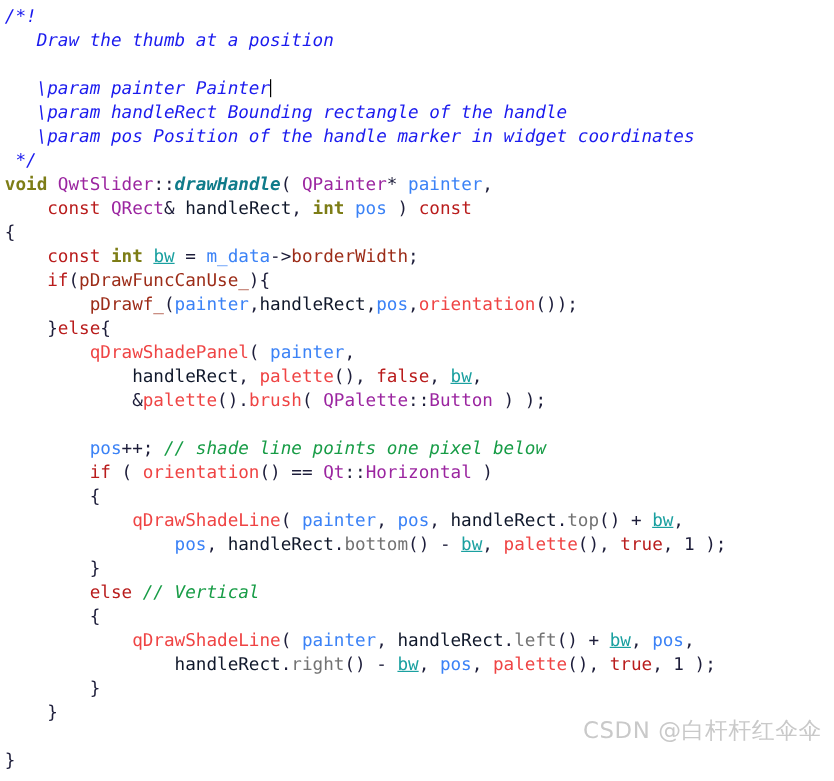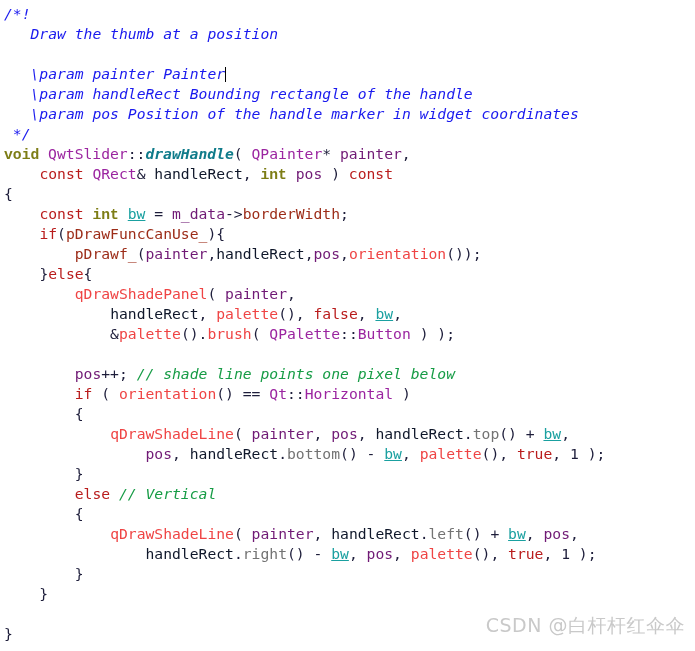--- a/index.html
+++ b/index.html
@@ -34,46 +34,46 @@
 
   .line {
     height: 20px;
     white-space: pre;
   }
 
   
   .t-doc       { color: #1a1aee; font-style: italic; }
   .t-comment   { color: #179c46; font-style: italic; }
   .t-keyword   { color: #b91c1c; }
-  .t-keyword-b { color: #7d7d16; font-weight: bold; font-family: Liberation Mono, monospace; }
+  .t-keyword-b { color: #7d7d16; font-weight: bold; }
   .t-class     { color: #9b25a0; }
   .t-func-def  { color: #0f7b8a; font-weight: bold; font-style: italic; }
   .t-func      { color: #ef4444; }
   .t-method    { color: #737373; }
   .t-var       { color: #0f172a; }
   .t-member    { color: #9c2c18; }
   .t-local     { color: #1aa0a0; text-decoration: underline; }
-  .t-plain     { color: #701a75; }
+  .t-plain     { color: #3b82f6; }
   .t-num       { color: #1d1d3a; }
   .t-punct     { color: #1d1d3a; }
 
   
   .caret {
     display: inline-block;
     width: 1px;
     height: 15px;
     background: #000000;
     vertical-align: -3px;
     margin-left: 0px;
   }
 
   #watermark {
     position: absolute;
     right: 10px;
-    bottom: 12px;
+    bottom: 29px;
     color: #c9c9c9;
     font-family: "DejaVu Sans", "Liberation Sans", sans-serif;
     font-size: 19px;
     letter-spacing: 0.5px;
     white-space: nowrap;
     user-select: none;
   }
 </style>
 </head>
 <body>

